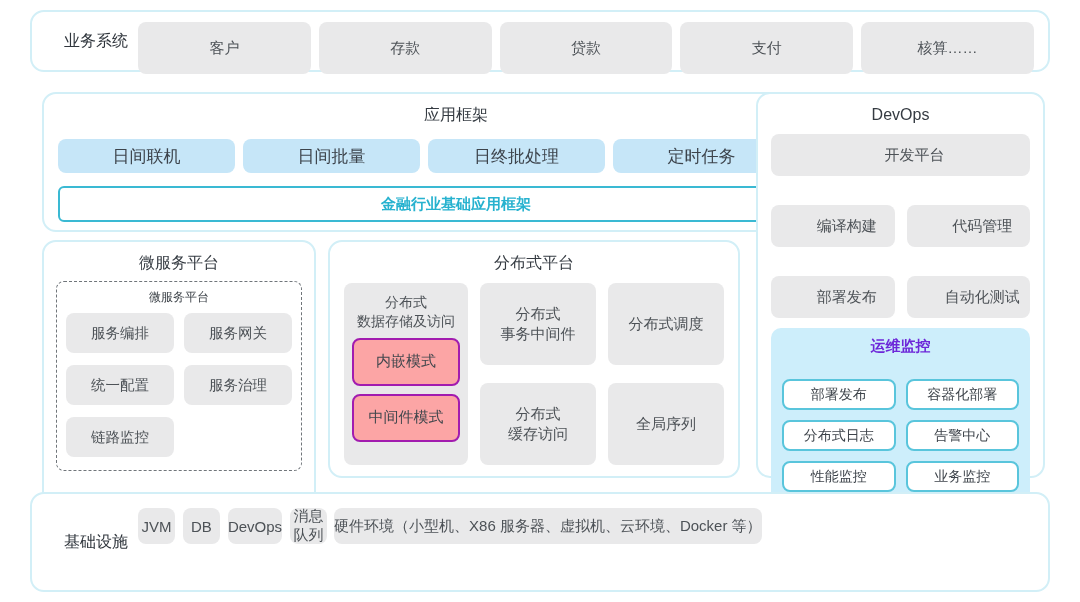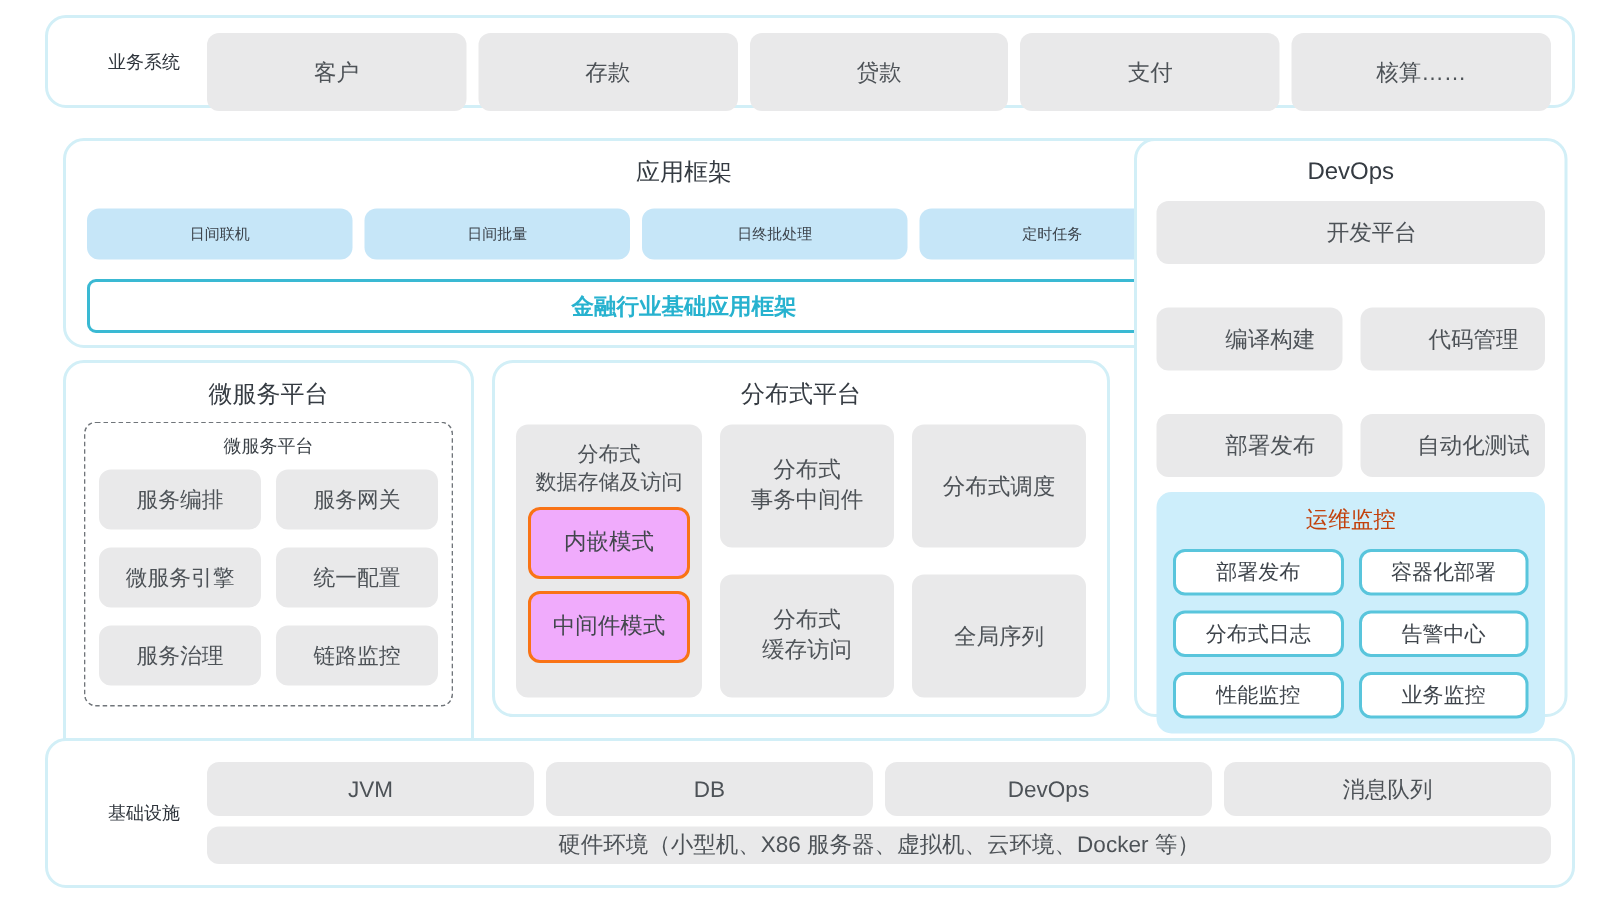--- a/index.html
+++ b/index.html
@@ -26,28 +26,28 @@
     background:#e9e9ea;
     border-radius:8px;
     display:flex; align-items:center; justify-content:center;
     color:#4d5257; font-size:15px;
     text-align:center;
   }
   .blue-box {
     background:#c6e6f8;
     border-radius:8px;
     display:flex; align-items:center; justify-content:center;
-    color:#3c434b; font-size:10px;
+    color:#3c434b; font-size:17px;
   }
   .panel-title {
     text-align:center; font-size:16px; font-weight:500; color:#353b42;
   }
   .side-label {
     width:106px; display:flex; align-items:center; justify-content:center;
-    font-size:12px; font-weight:500; color:#2f353c;padding-left:22px;
+    font-size:16px; font-weight:500; color:#2f353c;padding-left:22px;
   }
   .multiline { white-space:pre-line; line-height:1.35; }
 
   
   .business-panel { left:30px; top:10px; width:1020px; height:62px; padding:10px 14px 10px 0; display:flex; }
   .business-items { flex:1; display:flex; gap:8px; }
   .business-items .gray-box { height:52px; }
 
   
   .app-panel { left:42px; top:92px; width:828px; height:140px; padding:11px 14px 13px; }
@@ -63,21 +63,21 @@
 
   
   .devops-panel { left:756px; top:92px; width:289px; height:386px; padding:12px 13px; }
   .devops-panel .gray-box { height:42px;padding-left:28px; }
   .devops-dev { margin-top:10px; }
   .devops-row { display:flex; gap:12px; margin-top:29px; }
   .ops-panel {
     margin-top:10px; background:#cdeefb; border-radius:10px;
     padding:9px 11px 10px;
   }
-  .ops-title { text-align:center; font-size:15px; font-weight:400; color:#c2410c; margin-bottom:10px; }
+  .ops-title { text-align:center; font-size:15px; font-weight:700; color:#6d28d9; margin-bottom:23px; }
   .ops-grid { display:grid; grid-template-columns:1fr 1fr; gap:10px; }
   .ops-box {
     height:31px; background:#ffffff; border:2px solid #59c5dc; border-radius:8px;
     display:flex; align-items:center; justify-content:center;
     color:#3e444b; font-size:14px;
   }
 
   
   .micro-panel { left:42px; top:240px; width:274px; height:294px; padding:11px 12px 10px; }
   .dashed-box {
@@ -93,30 +93,30 @@
   
   .dist-panel { left:328px; top:240px; width:412px; height:238px; padding:11px 14px 14px; }
   .dist-grid { margin-top:9px; height:182px; display:grid; grid-template-columns:124px 1fr 1fr; gap:12px; }
   .storage-box {
     background:#e9e9ea; border-radius:8px; display:flex; flex-direction:column;
   }
   .storage-label {
     padding:10px 4px 7px; text-align:center; font-size:14px; color:#4d5257;
   }
   .mode-box {
-    margin:0 8px 8px; height:48px; background:#f0abfc;
-    border:2px solid #f97316; border-radius:8px;
+    margin:0 8px 8px; height:48px; background:#fca5a5;
+    border:2px solid #a21caf; border-radius:8px;
     display:flex; align-items:center; justify-content:center;
     color:#42474d; font-size:15px;
   }
   .dist-col { display:grid; grid-template-rows:1fr 1fr; gap:18px; }
 
   
   .infra-panel { left:30px; top:492px; width:1020px; height:100px; padding:14px 14px 14px 0; display:flex; }
-  .infra-content { flex:1; display:flex; flex-direction:column; gap:7px; }
+  .infra-content { flex:1; display:flex; flex-direction:row; gap:7px; }
   .infra-row { display:flex; gap:8px; }
   .infra-row .gray-box { height:36px; }
   .hardware-bar { height:36px; }
 </style>
 </head>
 <body>
 
 <div class="canvas">
 
   <section class="panel business-panel">
@@ -166,21 +166,20 @@
     </div>
   </section>
 
   <section class="panel micro-panel">
     <div class="panel-title">微服务平台</div>
     <div class="dashed-box">
       <div class="dashed-title">微服务平台</div>
       <div class="micro-grid">
         <div class="gray-box">服务编排</div>
         <div class="gray-box">服务网关</div>
-        <div class="gray-box">微服务引擎</div>
         <div class="gray-box">统一配置</div>
         <div class="gray-box">服务治理</div>
         <div class="gray-box">链路监控</div>
       </div>
     </div>
   </section>
 
   <section class="panel dist-panel">
     <div class="panel-title">分布式平台</div>
     <div class="dist-grid">

